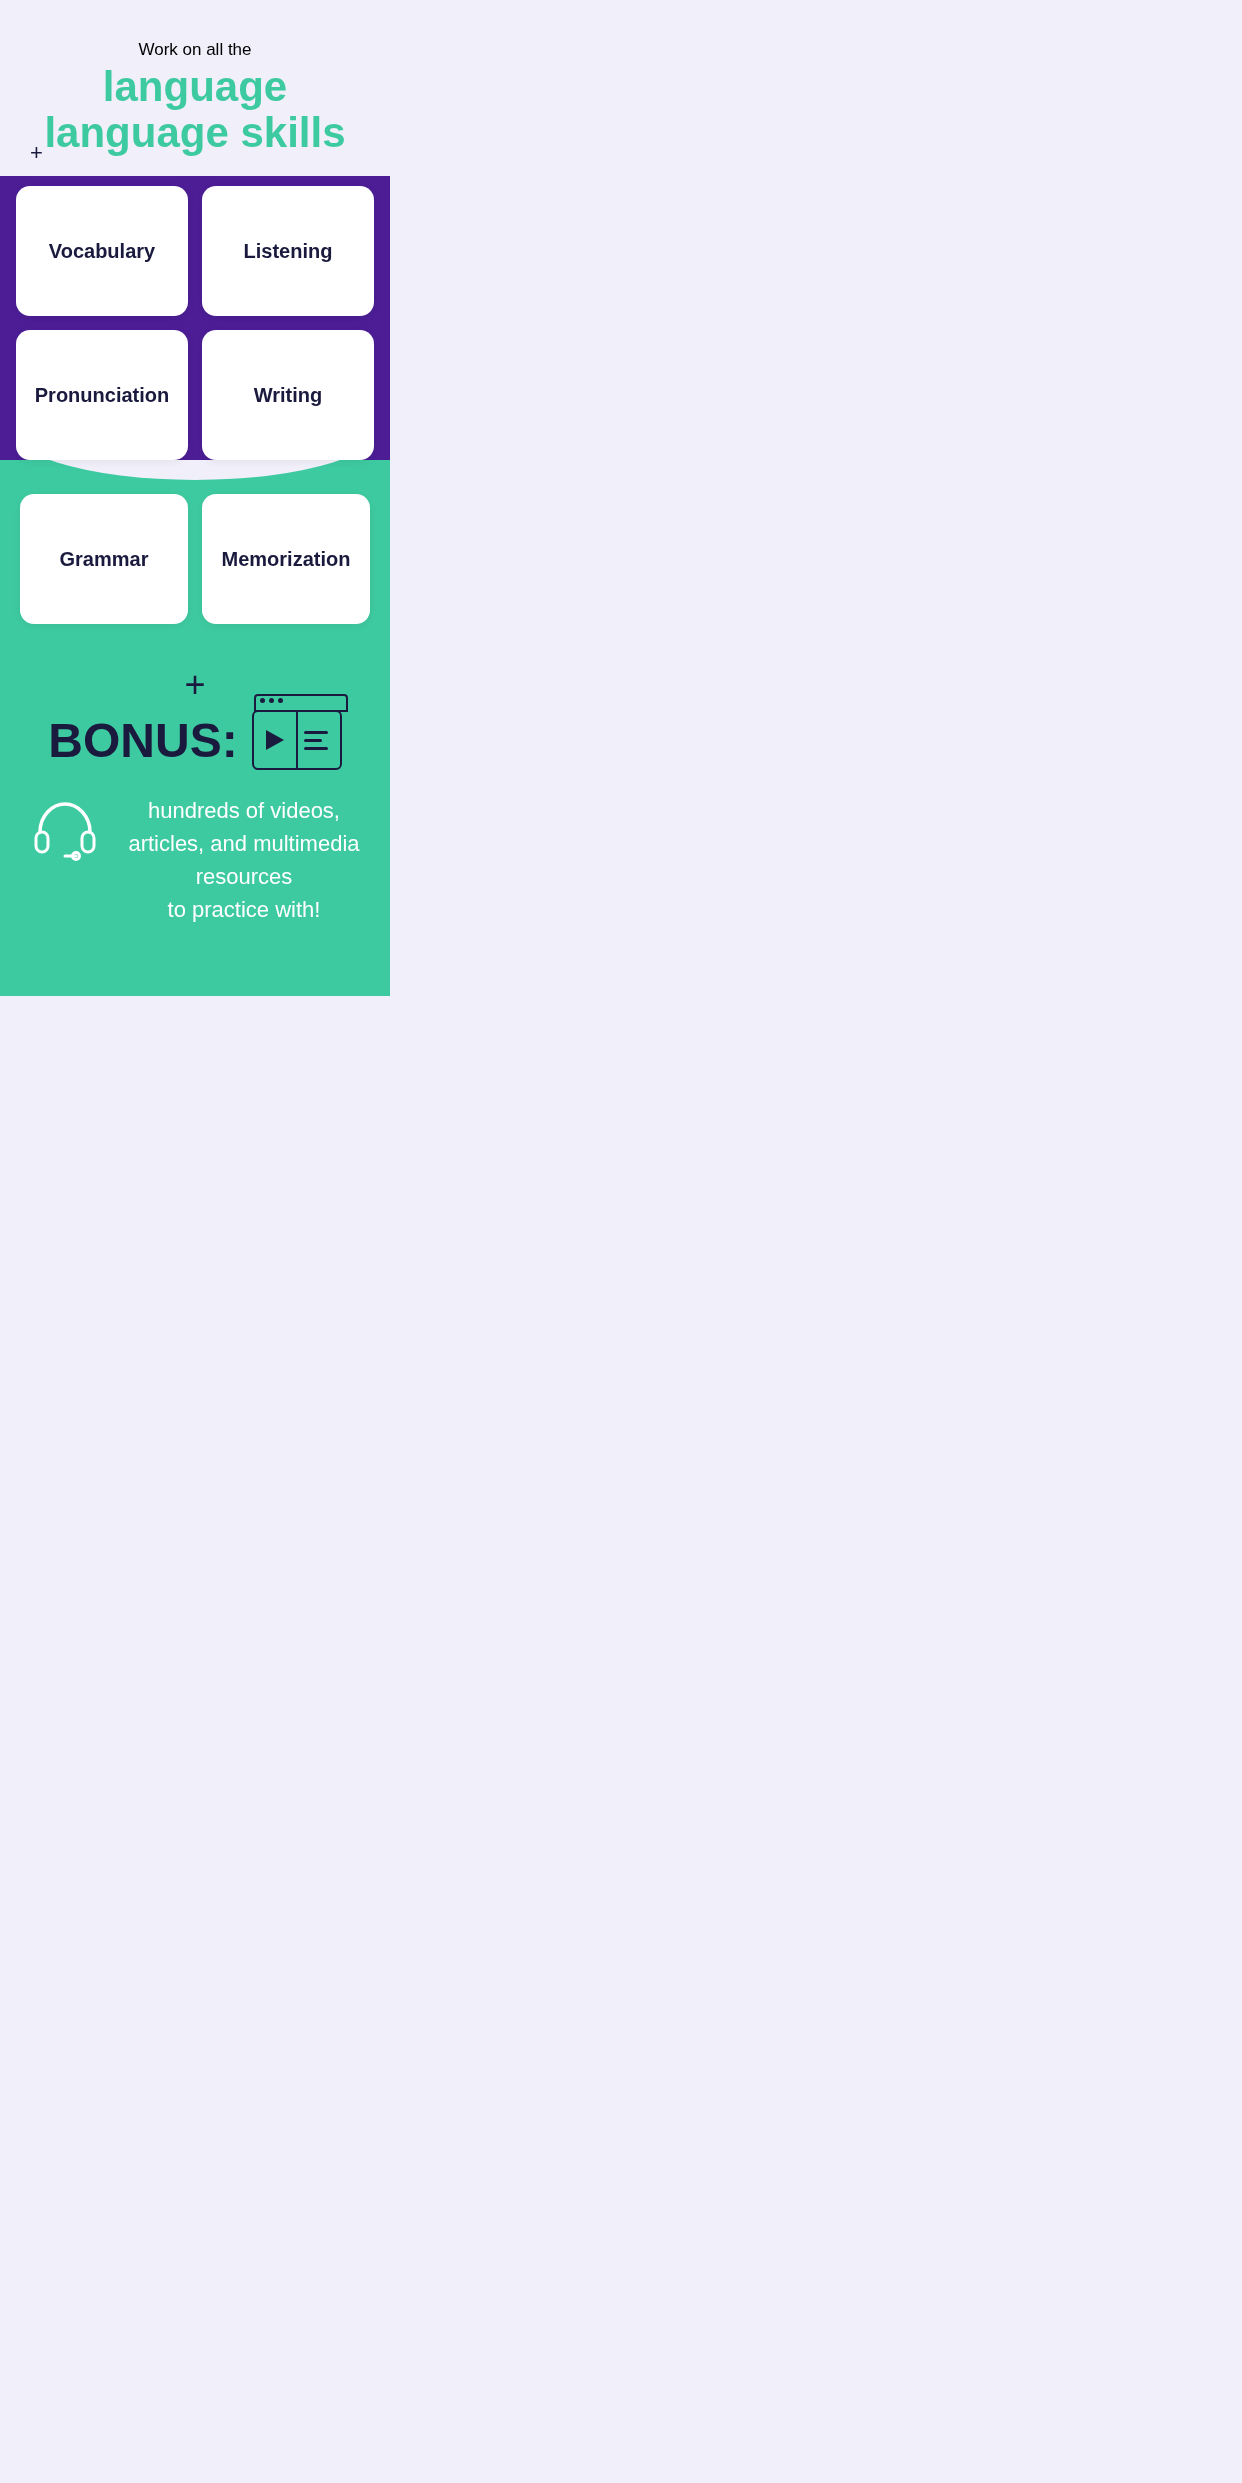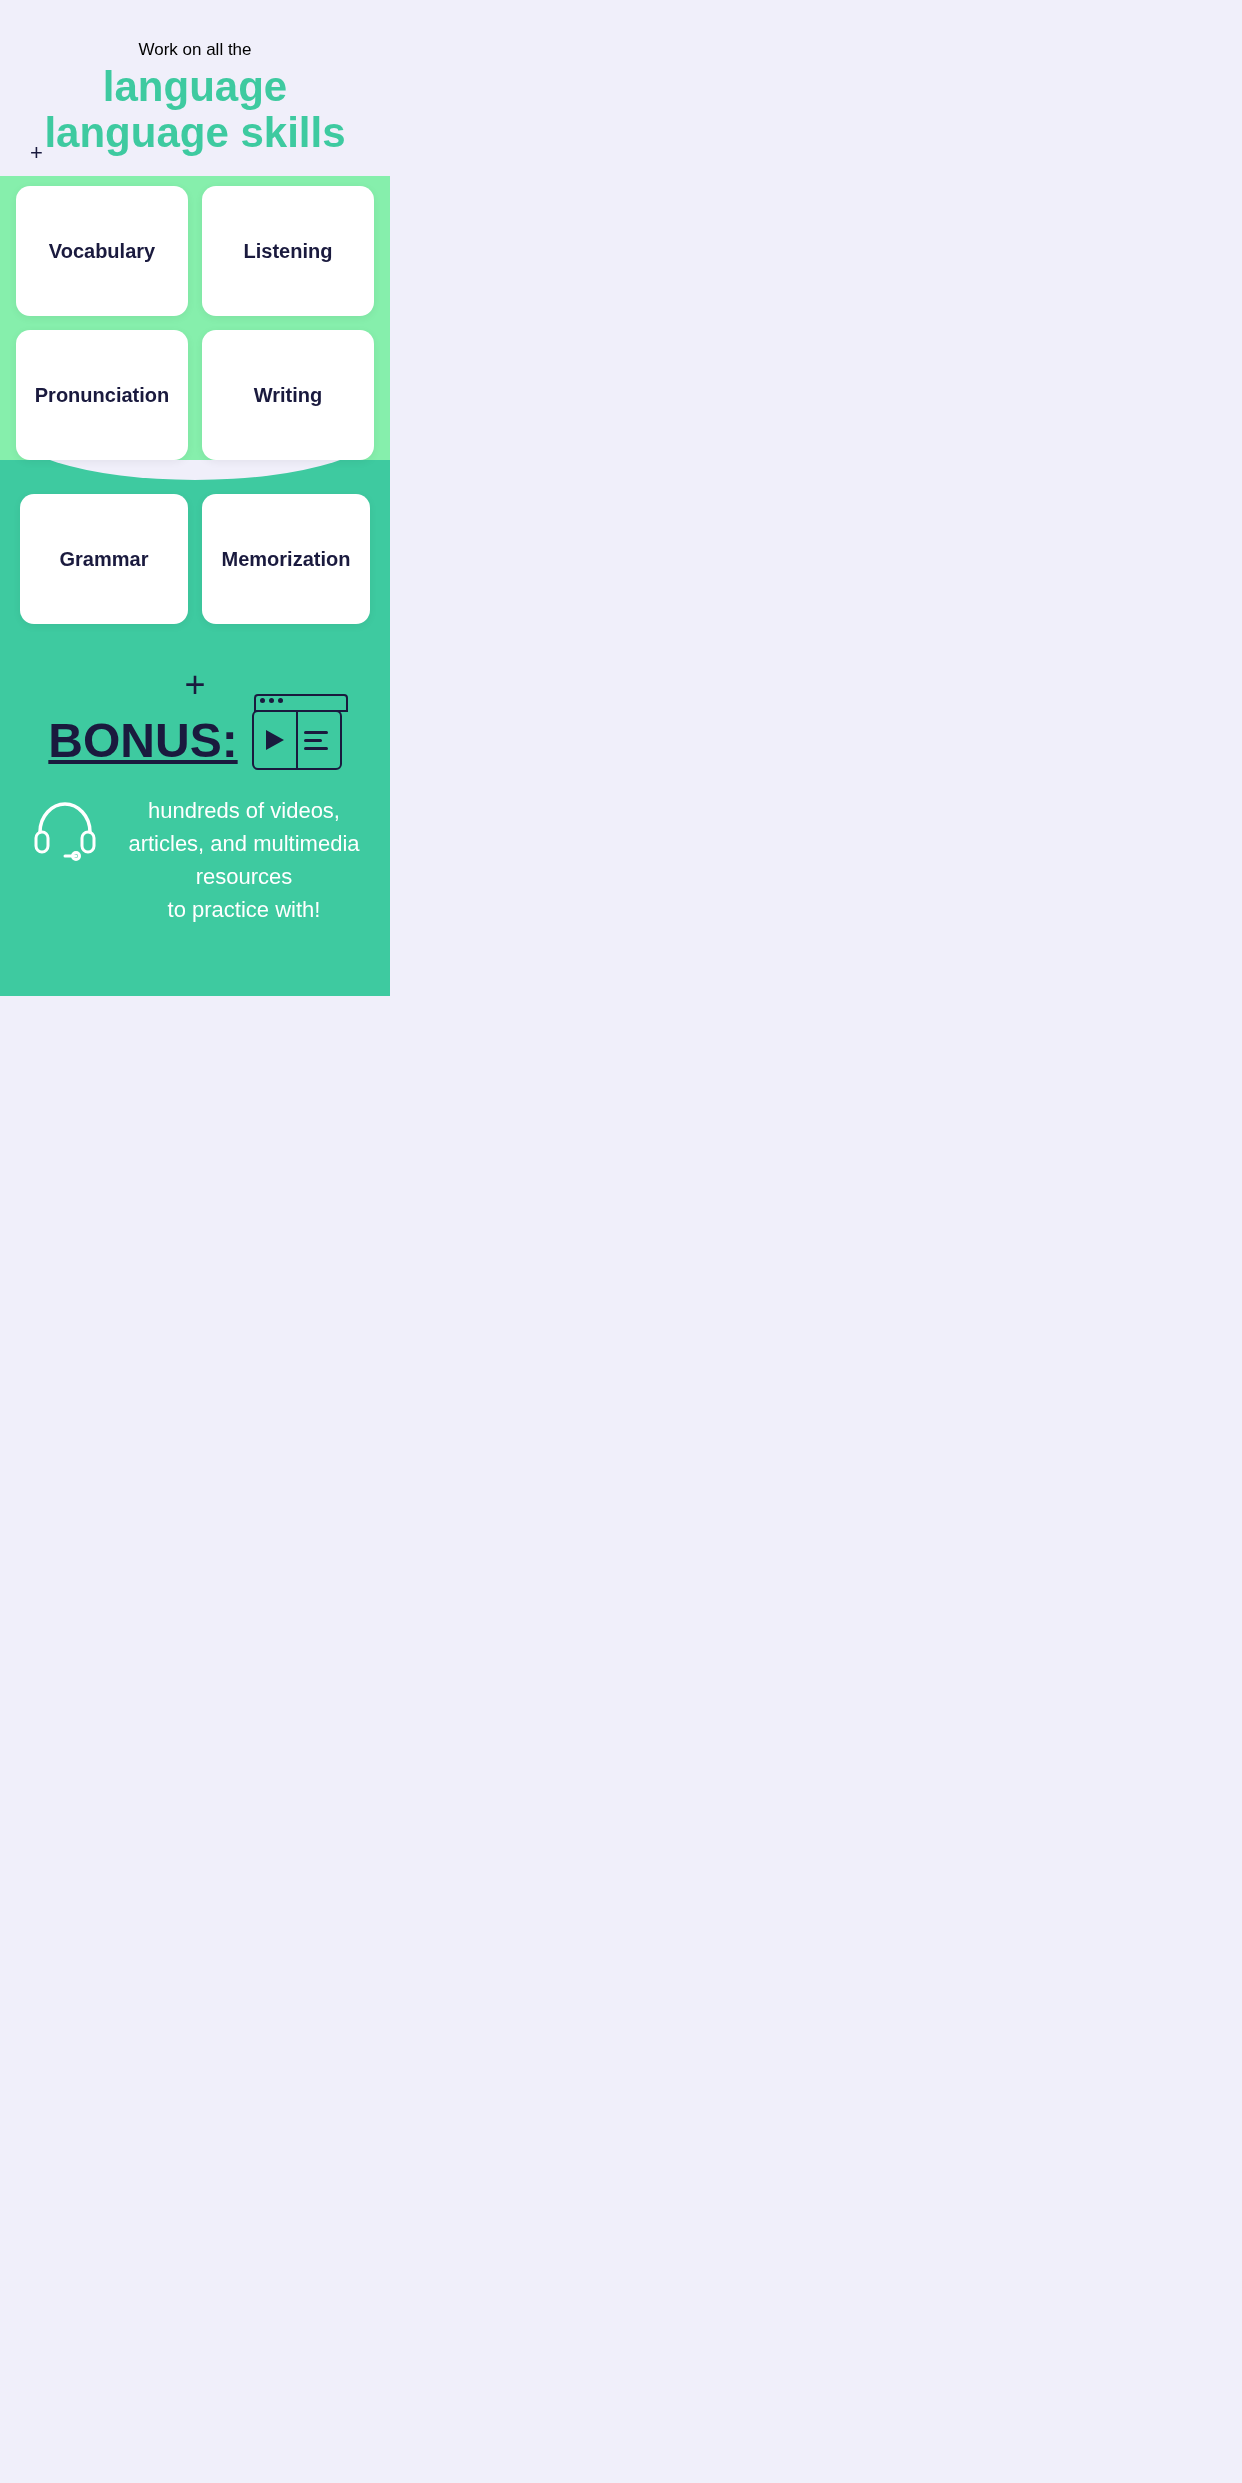--- a/index.html
+++ b/index.html
@@ -46,21 +46,21 @@
       font-size: 22px;
       color: #1a1a3e;
       position: absolute;
       left: 30px;
       bottom: 10px;
       font-weight: 300;
     }
 
     
     .cards-section {
-      background: #86efac;
+      background: #4c1d95;
       padding: 10px 16px 0;
       position: relative;
       z-index: 2;
     }
 
     .cards-grid {
       display: grid;
       grid-template-columns: 1fr 1fr;
       gap: 14px;
     }
@@ -153,21 +153,20 @@
       align-items: center;
       justify-content: center;
       gap: 14px;
       margin-bottom: 24px;
     }
 
     .bonus-label {
       font-size: 48px;
       font-weight: 900;
       color: #1a1a3e;
-      text-decoration: underline;
     }
 
     
     .video-icon-box {
       border: 2.5px solid #1a1a3e;
       border-radius: 6px;
       width: 90px;
       height: 60px;
       position: relative;
       flex-shrink: 0;

